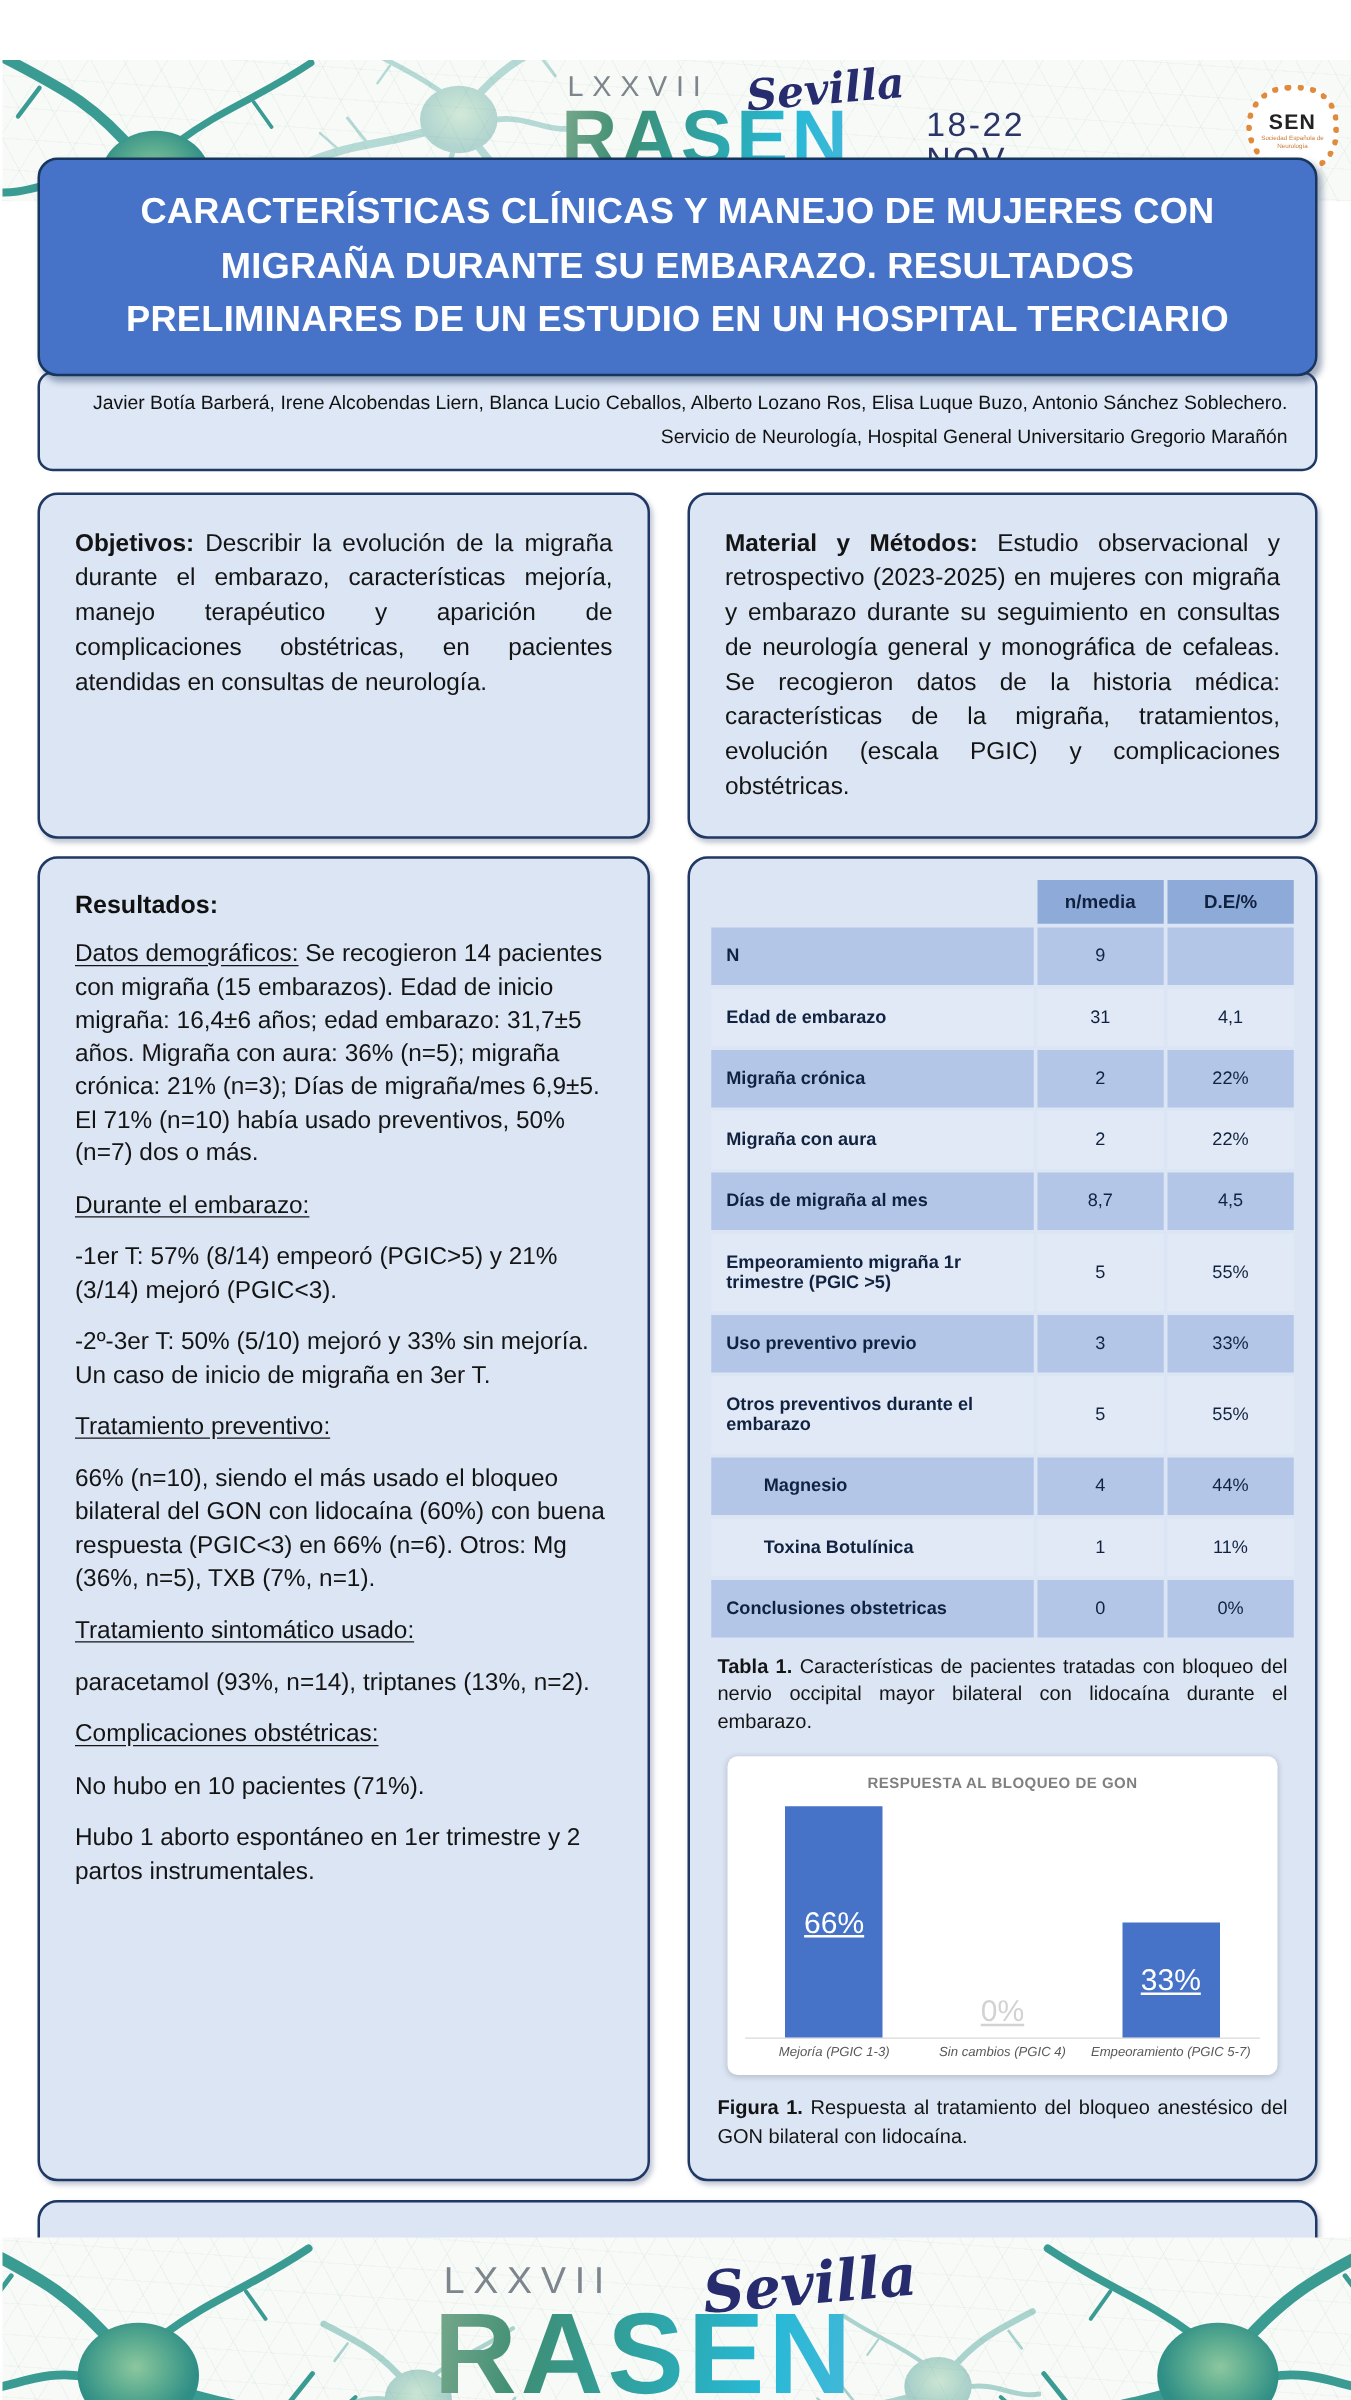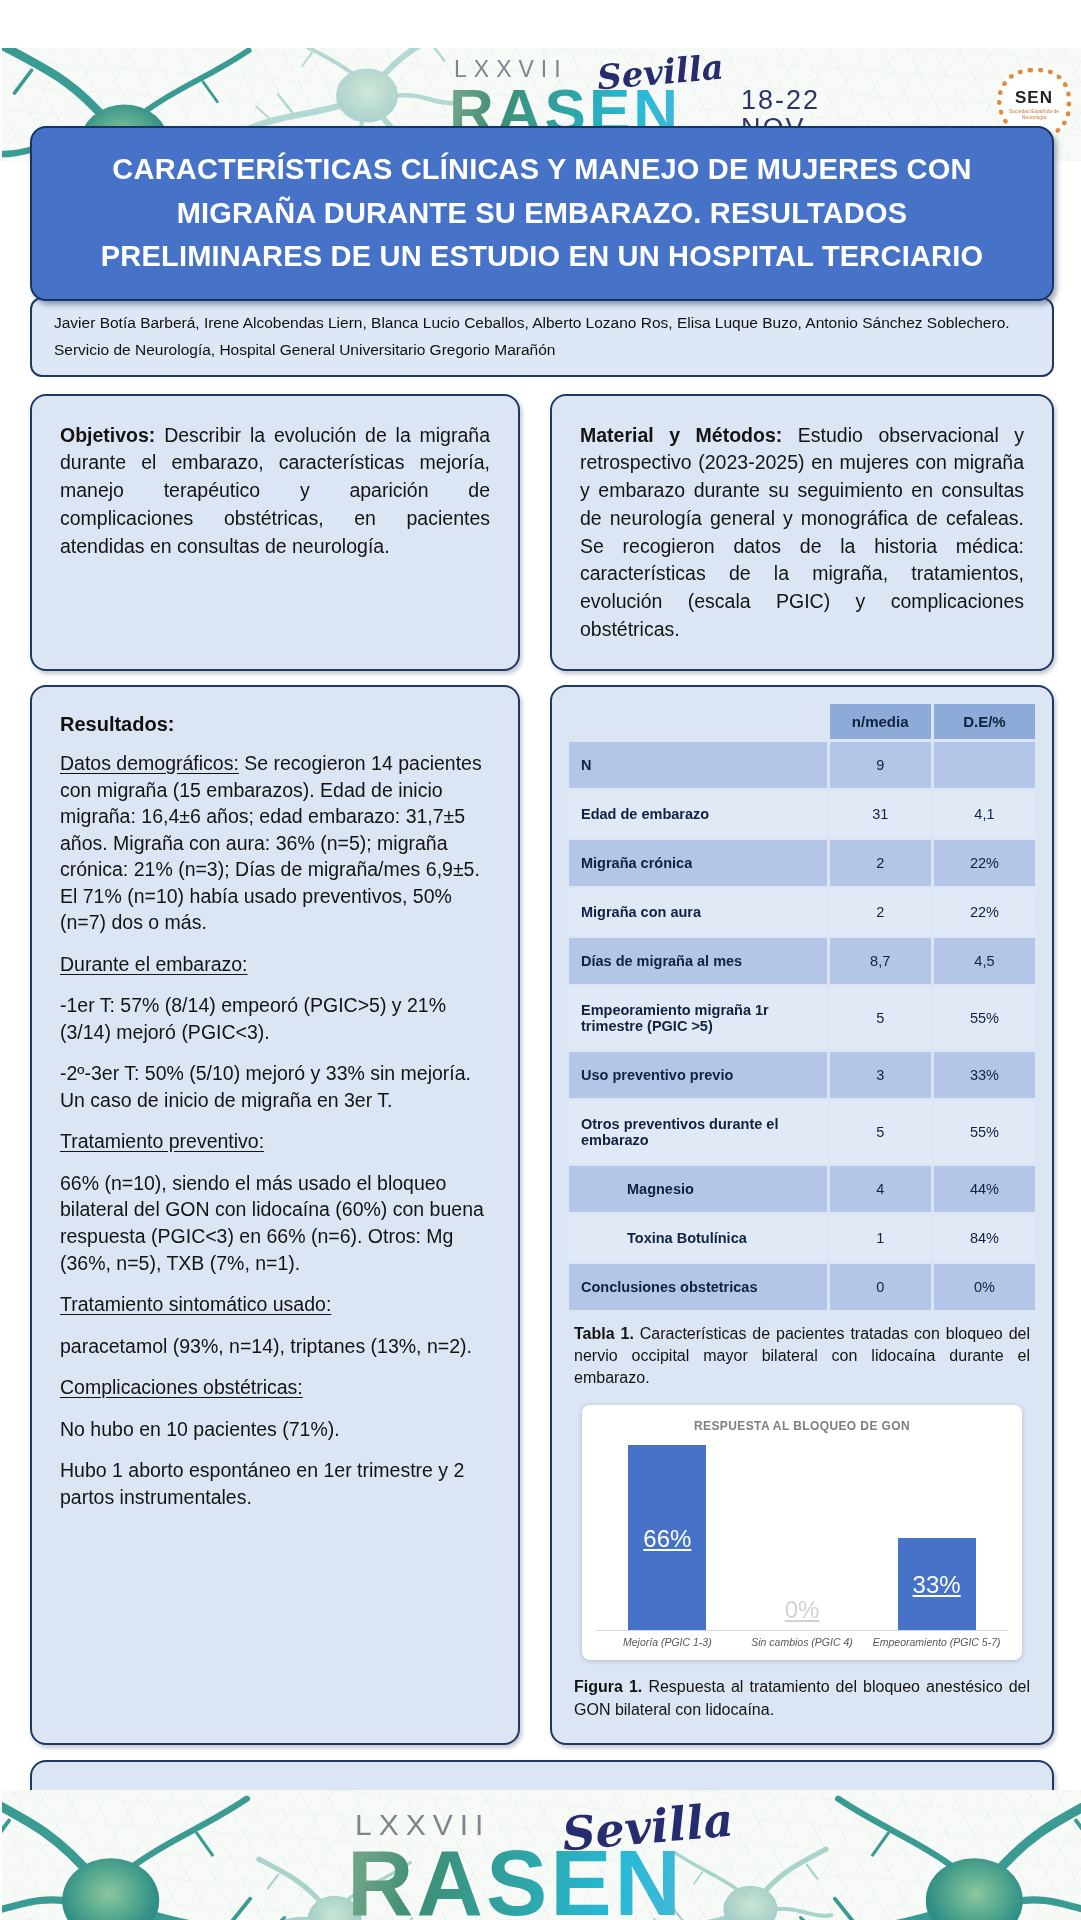--- a/index.html
+++ b/index.html
@@ -47,21 +47,21 @@
   .footer-cluster .logo-lxxvii{font-size:30px;margin-left:8px;}
   .footer-cluster .logo-rasen{font-size:92px;}
   .footer-cluster .logo-sevilla{left:215px;top:-8px;font-size:46px;}
 
   
   .content{position:absolute;left:30px;top:113px;width:1024px;}
   .title-box{margin-top:13px;background:var(--title-blue);border:2px solid #17365d;border-radius:16px;
     padding:20px 44px;box-shadow:3px 4px 5px rgba(50,70,110,.45);position:relative;z-index:2;}
   .title-box h1{color:#fff;font-size:29px;font-weight:700;text-align:center;line-height:1.5;letter-spacing:.2px;}
   .authors-box{margin-top:-4px;background:#dde7f5;border:2px solid var(--border-navy);border-radius:12px;
-    padding:10px 22px 12px;position:relative;z-index:1;}
+    padding:10px 22px 12px;position:relative;z-index:1;text-align:right;}
   .authors-box p{font-size:15.5px;color:#111;line-height:1.75;}
 
   .cols{display:grid;grid-template-columns:490px 1fr;column-gap:30px;margin-top:17px;align-items:stretch;}
   .info-box{background:var(--box-bg);border:2px solid var(--border-navy);border-radius:16px;
     padding:26px 28px;box-shadow:2px 3px 4px rgba(80,95,130,.35);}
   .row1 .info-box{min-height:268px;}
   .just{font-size:19.5px;line-height:1.42;color:#141414;text-align:justify;}
   .just .lead-bold{font-weight:700;}
 
   .row2{margin-top:14px;}
@@ -74,21 +74,21 @@
     padding:14px 14px 18px;box-shadow:2px 3px 4px rgba(80,95,130,.35);min-height:925px;}
   table.stats{width:100%;border-collapse:separate;border-spacing:3px;}
   table.stats th{font-size:15px;font-weight:700;color:#10223f;padding:9px 4px;text-align:center;}
   table.stats th.blank{background:transparent;}
   table.stats th.hdr{background:var(--table-header);}
   table.stats td{font-size:14.5px;color:#10223f;padding:15px 8px;}
   table.stats td:first-child{font-weight:700;padding-left:12px;width:56%;}
   table.stats td.val{text-align:center;font-weight:400;width:22%;}
   tr.dark td{background:var(--row-dark);}
   tr.light td{background:var(--row-light);}
-  tr.indent td:first-child{padding-left:58px;}
+  tr.indent td:first-child{padding-left:42px;}
 
   .caption{font-size:16px;line-height:1.38;text-align:justify;color:#141414;padding:10px 8px 4px;}
   .caption b{font-weight:700;}
 
   .figure-card{background:#fff;border-radius:8px;box-shadow:0 1px 5px rgba(0,0,0,.18);
     width:440px;margin:12px auto 6px;padding:14px 14px 8px;}
   .chart-title{font-size:12px;font-weight:700;color:#7f7f7f;text-align:center;letter-spacing:.4px;margin-bottom:6px;}
   .chart-bars{display:flex;align-items:flex-end;justify-content:space-around;height:192px;
     border-bottom:1px solid #d9d9d9;padding:0 4px;}
   .slot{width:33%;height:100%;position:relative;}
@@ -246,21 +246,21 @@
                 <td class="val">55%</td>
               </tr>
               <tr class="dark indent">
                 <td>Magnesio</td>
                 <td class="val">4</td>
                 <td class="val">44%</td>
               </tr>
               <tr class="light indent">
                 <td>Toxina Botulínica</td>
                 <td class="val">1</td>
-                <td class="val">84%</td>
+                <td class="val">11%</td>
               </tr>
               <tr class="dark">
                 <td>Conclusiones obstetricas</td>
                 <td class="val">0</td>
                 <td class="val">0%</td>
               </tr>
             </tbody>
         </table>
 
         <p class="caption"><b>Tabla 1.</b><span> Características de pacientes tratadas con bloqueo del nervio occipital mayor bilateral con lidocaína durante el embarazo.</span></p>

